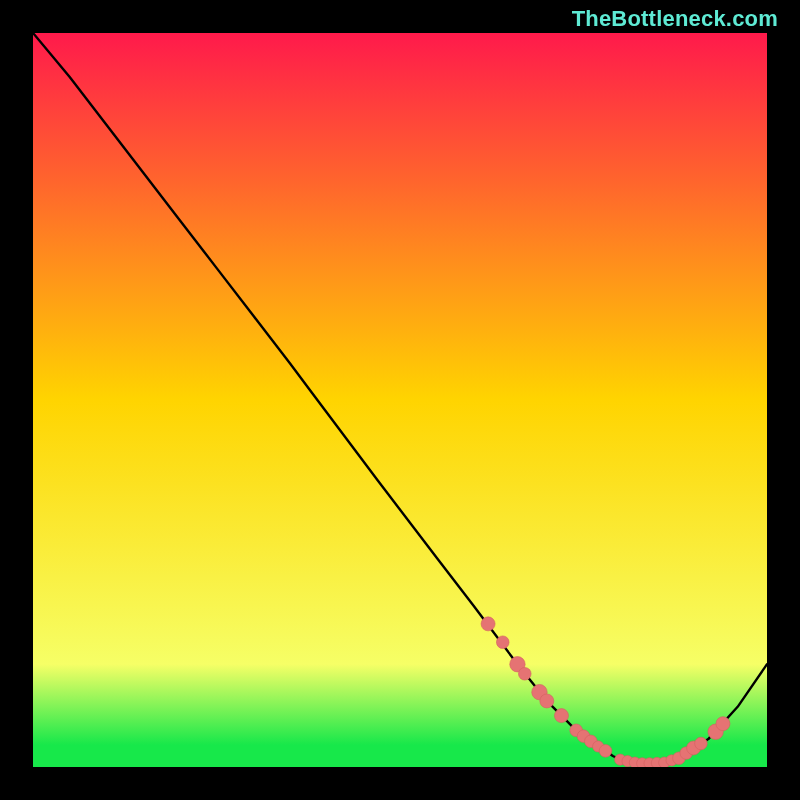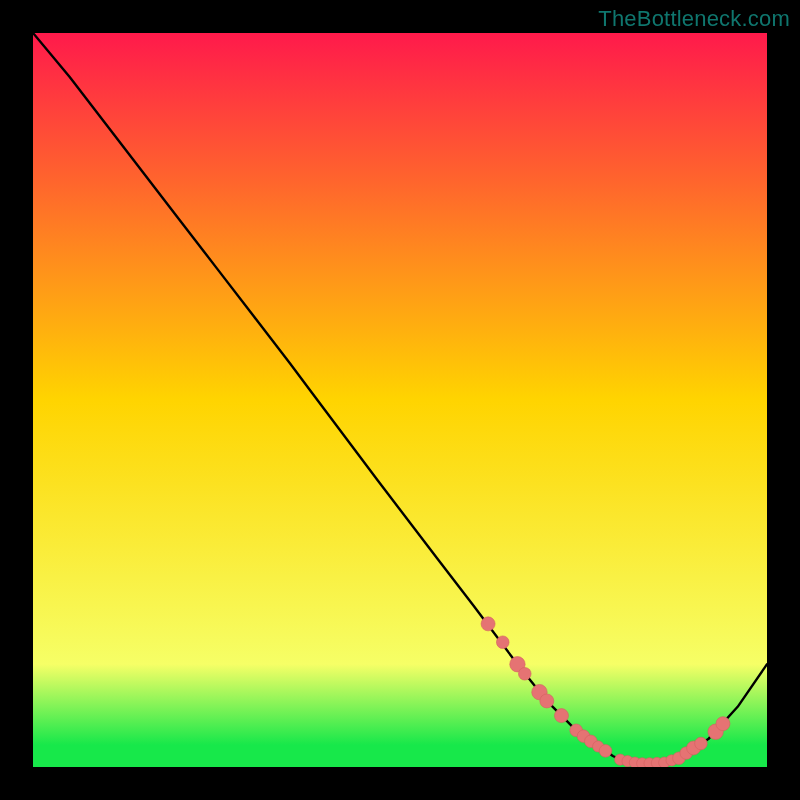--- a/index.html
+++ b/index.html
@@ -13,24 +13,24 @@
   }
   .frame {
     position: relative;
     width: 800px;
     height: 800px;
     background: #000;
   }
   .watermark {
     position: absolute;
     top: 6px;
-    right: 10px;
+    right: 22px;
     font-size: 22px;
-    font-weight: 400;
-    color: #0f766e;
+    font-weight: 700;
+    color: #5eead4;
     letter-spacing: 0.2px;
     z-index: 20;
   }
   .plot-area {
     position: absolute;
     left: 33px;
     top: 33px;
     width: 734px;
     height: 734px;
     overflow: hidden;

